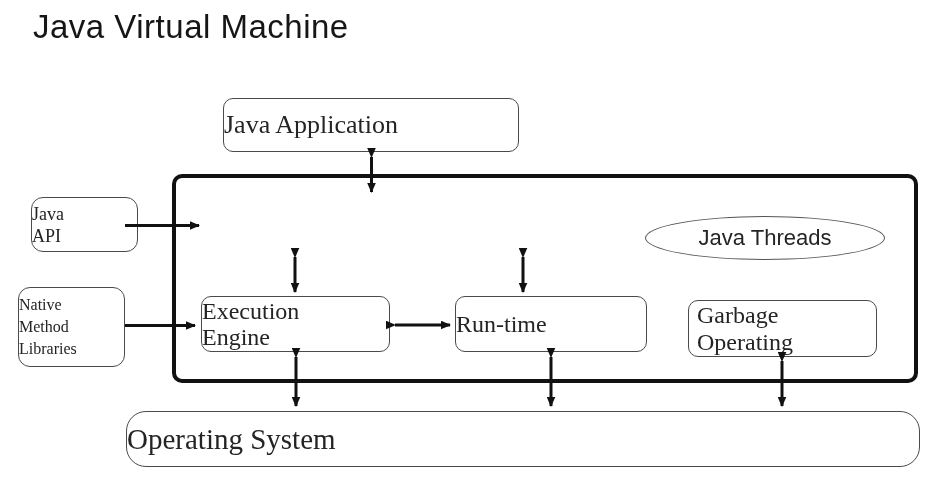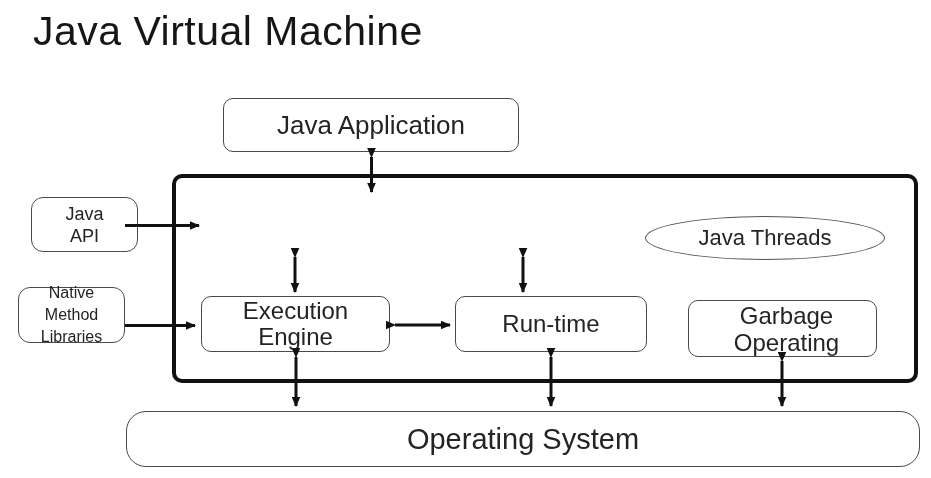--- a/index.html
+++ b/index.html
@@ -7,44 +7,45 @@
     background: #ffffff;
     width: 931px; height: 478px;
     overflow: hidden;
     font-family: "Liberation Sans", "DejaVu Sans", sans-serif;
     color: #1a1a1a;
   }
   .stage { position: relative; width: 931px; height: 478px; background: #fff; }
 
   .title {
     position: absolute; left: 33px; top: 8px;
-    font-size: 41px; font-weight: 500; letter-spacing: 0.5px;
+    font-size: 33px; font-weight: 500; letter-spacing: 0.5px;
     color: #161616; margin: 0;
   }
 
   
   .node {
     position: absolute;
     box-sizing: border-box;
     background: #ffffff;
     border: 1.6px solid #4a4a4a;
     border-radius: 10px;
     display: flex; flex-direction: column;
-    align-items: center; justify-content: center;
+    align-items: flex-start; justify-content: center;
     text-align: center;
     color: #242424;
+    font-family: Liberation Serif, serif;
   }
 
   .node-java-application { left: 223px; top: 98px;  width: 296px; height: 54px; font-size: 26px; }
   .node-class-loader     { left: 205px; top: 198px; width: 375px; height: 55px; font-size: 26px; }
   .node-execution-engine { left: 201px; top: 296px; width: 189px; height: 56px; font-size: 24px; line-height: 26px; }
   .node-runtime-data     { left: 455px; top: 296px; width: 192px; height: 56px; font-size: 24px; line-height: 26px; }
   .node-garbage-collector{ left: 688px; top: 300px; width: 189px; height: 57px; font-size: 24px; line-height: 27px; padding-left: 8px; }
   .node-java-api         { left: 18px;  top: 197px; width: 107px; height: 55px; font-size: 18px; line-height: 22px; border-radius: 12px; margin-left: 13px; }
-  .node-native-method    { left: 18px;  top: 287px; width: 107px; height: 56px; font-size: 16px; line-height: 22px; border-radius: 12px; }
+  .node-native-method    { left: 18px;  top: 287px; width: 107px; height: 80px; font-size: 16px; line-height: 22px; border-radius: 12px; }
   .node-operating-system { left: 126px; top: 411px; width: 794px; height: 56px; font-size: 29px; border-radius: 20px; }
 
   
   .jvm-boundary {
     position: absolute;
     left: 172px; top: 174px; width: 746px; height: 209px;
     box-sizing: border-box;
     border: 4px solid #111111;
     border-radius: 10px;
     background: transparent;

